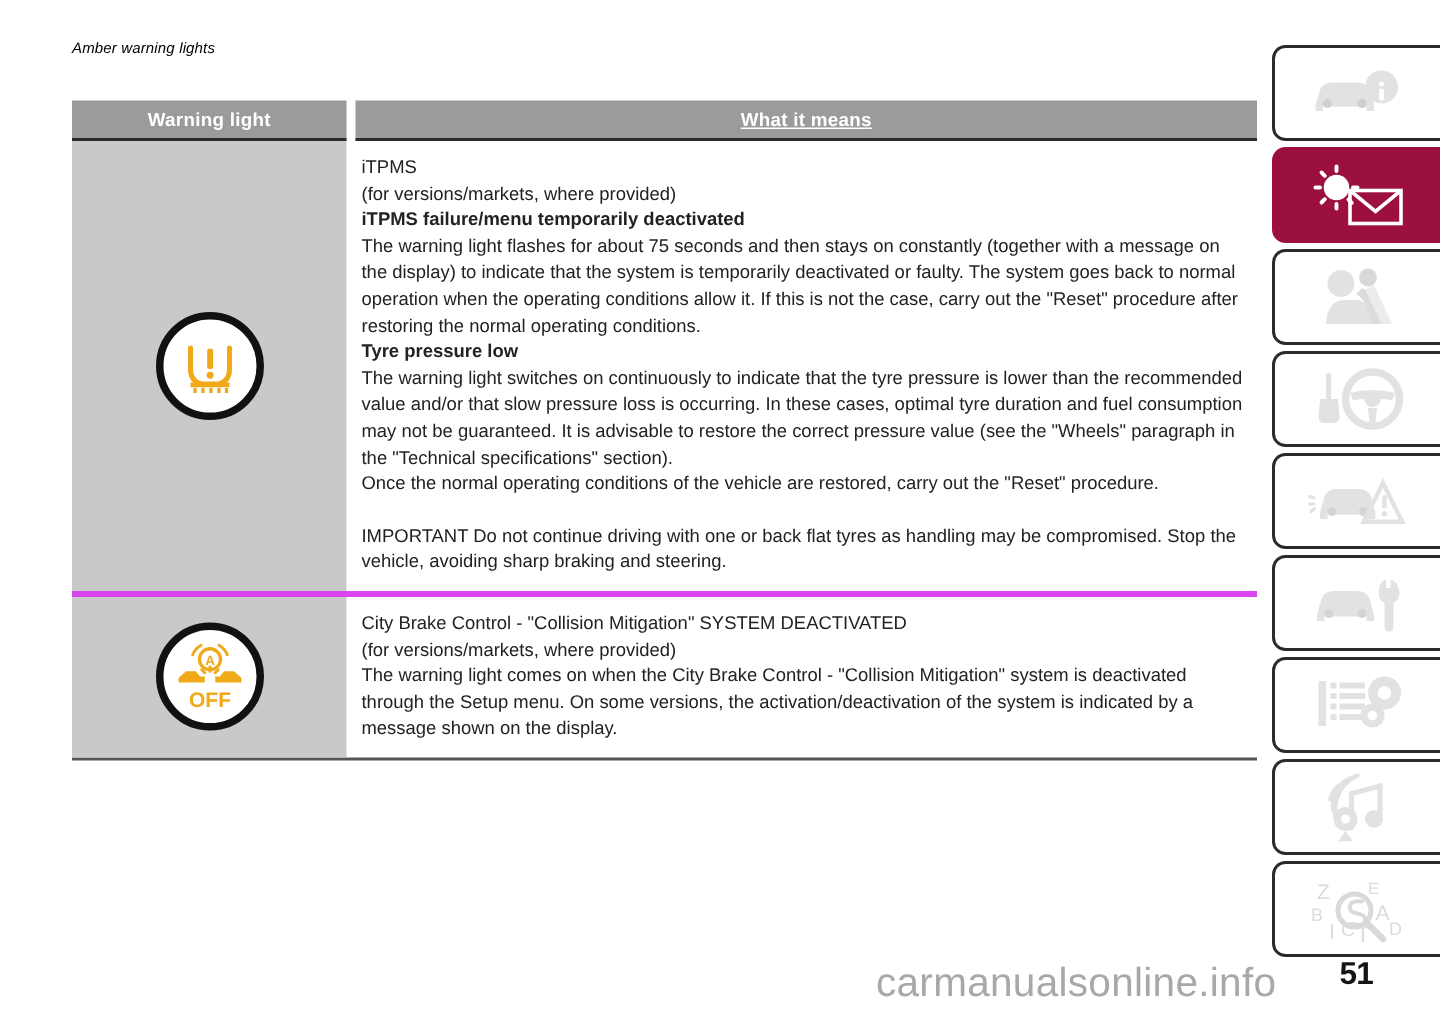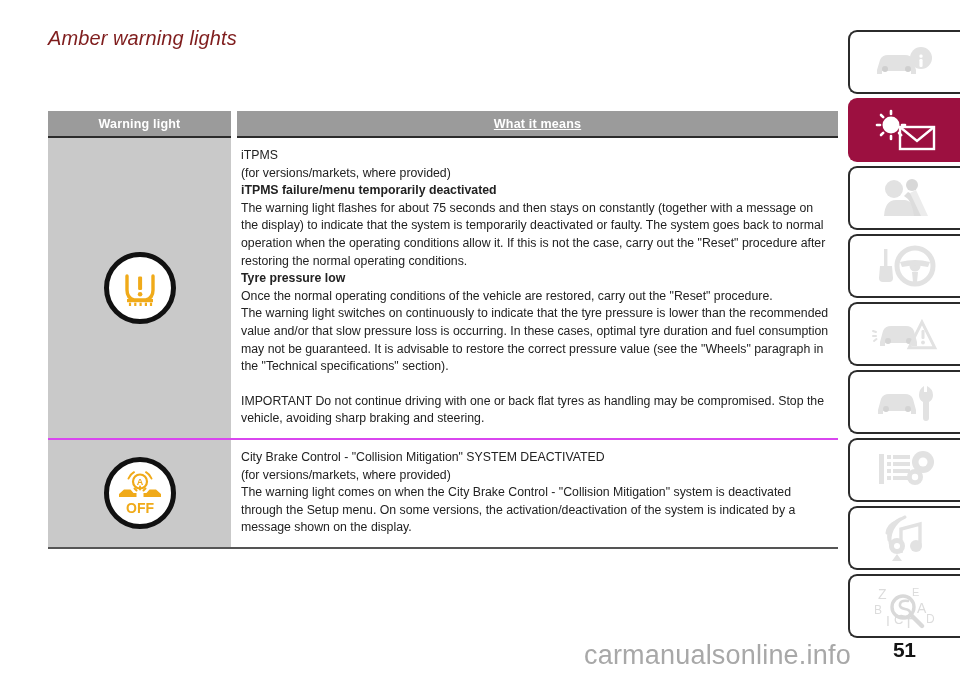--- a/index.html
+++ b/index.html
@@ -14,33 +14,32 @@
     overflow: hidden;
     font-family: "Liberation Sans", sans-serif;
     color: #1a1a1a;
   }
 
   
   .page-heading {
     position: absolute;
     left: 48px;
     top: 27px;
-    font-size: 20px;
+    font-size: 10px;
     font-style: italic;
-    color: #7f1d1d;
+    color: #000000;
     letter-spacing: 0.1px;
   }
 
   
   .table {
     position: absolute;
     left: 48px;
     top: 67px;
     width: 790px;
-    margin-top: 44px;
   }
   .thead {
     display: flex;
     gap: 6px;
     height: 27px;
   }
   .th {
     background: #9b9b9b;
     color: #ffffff;
     font-size: 12.5px;
@@ -51,21 +50,21 @@
     letter-spacing: 0.2px;
     border-bottom: 2.5px solid #2b2b2b;
     box-sizing: border-box;
   }
   .th.col-light { width: 183px; }
   .th.col-wide  { flex: 1; text-decoration: underline; }
 
   .trow {
     display: flex;
     gap: 6px;
-    border-bottom: 2px solid #d946ef;
+    border-bottom: 4px solid #d946ef;
     background: transparent;
   }
   .trow.last { border-bottom: 2px solid #555; }
 
   .cell-icon {
     width: 183px;
     background: #c9c9c9;
     display: flex;
     align-items: center;
     justify-content: center;
@@ -179,22 +178,22 @@
           <circle cx="24.1" cy="30.2" r="2.3" fill="#f0aa19"></circle>
         </svg>
       </div>
     </div>
     <div class="cell-text">
       <p>iTPMS</p>
       <p>(for versions/markets, where provided)</p>
       <p class="b">iTPMS failure/menu temporarily deactivated</p>
       <p>The warning light flashes for about 75 seconds and then stays on constantly (together with a message on the display) to indicate that the system is temporarily deactivated or faulty. The system goes back to normal operation when the operating conditions allow it. If this is not the case, carry out the "Reset" procedure after restoring the normal operating conditions.</p>
       <p class="b">Tyre pressure low</p>
+      <p>The warning light switches on continuously to indicate that the tyre pressure is lower than the recommended value and/or that slow pressure loss is occurring. In these cases, optimal tyre duration and fuel consumption may not be guaranteed. It is advisable to restore the correct pressure value (see the "Wheels" paragraph in the "Technical specifications" section).</p>
       <p>Once the normal operating conditions of the vehicle are restored, carry out the "Reset" procedure.</p>
-      <p>The warning light switches on continuously to indicate that the tyre pressure is lower than the recommended value and/or that slow pressure loss is occurring. In these cases, optimal tyre duration and fuel consumption may not be guaranteed. It is advisable to restore the correct pressure value (see the "Wheels" paragraph in the "Technical specifications" section).</p>
       <p class="spacer"></p>
       <p>IMPORTANT Do not continue driving with one or back flat tyres as handling may be compromised. Stop the vehicle, avoiding sharp braking and steering.</p>
     </div>
   </div>
 
   <div class="trow last">
     <div class="cell-icon">
       <div class="tell" style="margin:14px 0;">
         <svg width="50" height="50" viewBox="0 0 50 50" aria-hidden="true">
 

